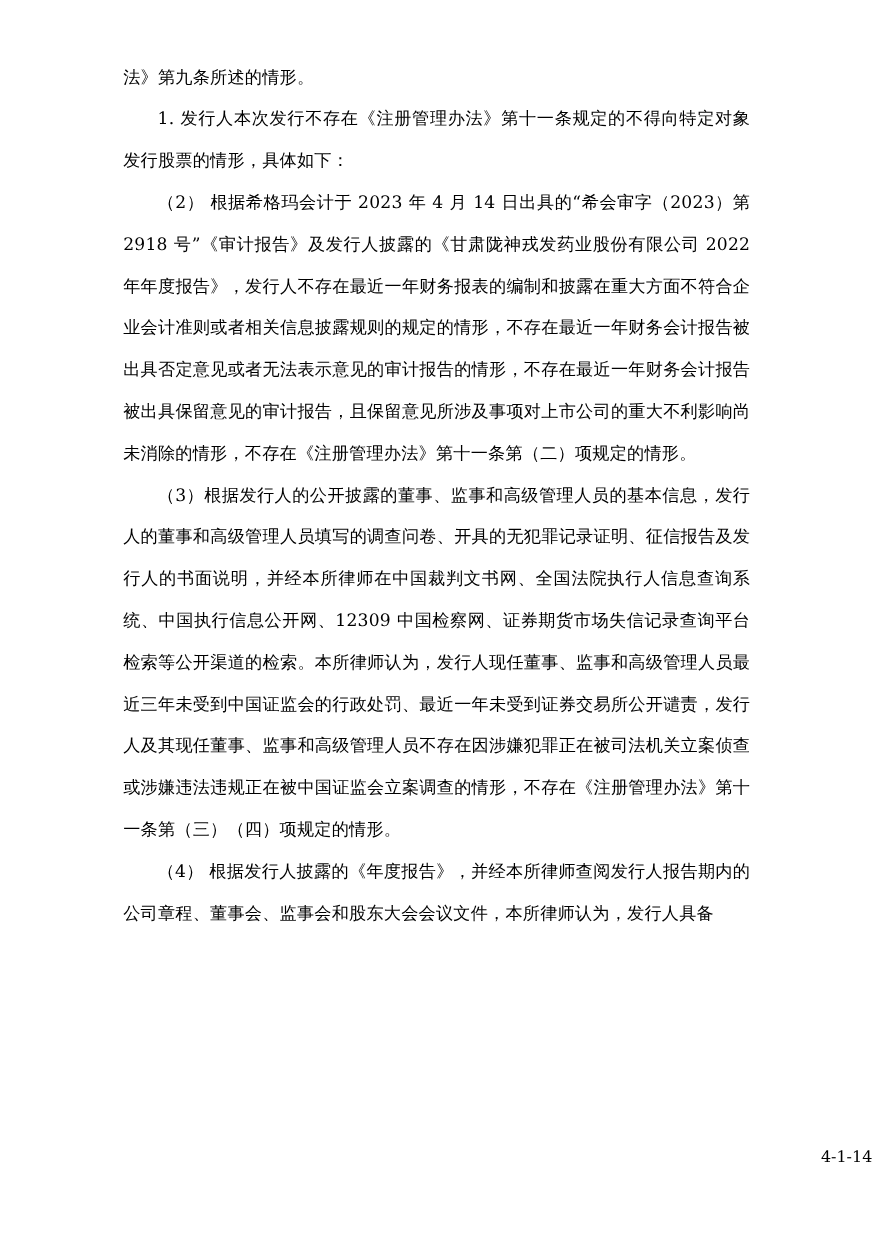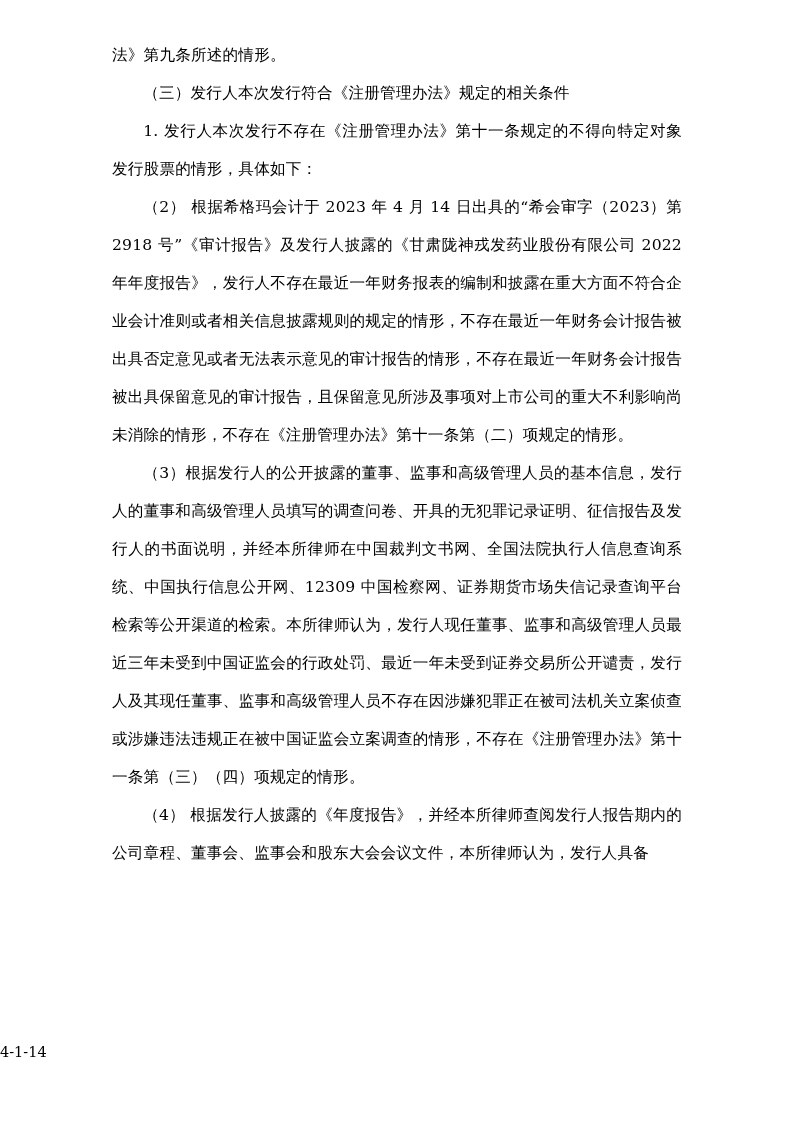--- a/index.html
+++ b/index.html
@@ -15,53 +15,52 @@
     position: relative;
     overflow: hidden;
   }
   .page {
     position: absolute;
     top: 0;
     left: 0;
     width: 793px;
     height: 1122px;
     box-sizing: border-box;
-    padding: 36px 112px 0 112px;
+    padding: 51px 112px 0 112px;
   }
   .doc-body {
     width: 570px;
   }
   .para {
     font-size: 15.6px;
     line-height: 38px;
     text-align: justify;
     text-justify: inter-ideograph;
     margin: 0 0 0 0;
     letter-spacing: 0.2px;
   }
   .para.indent {
     text-indent: 2em;
   }
   .footer {
     position: absolute;
     left: 0;
     right: 0;
     bottom: 62px;
-    text-align: left;
+    text-align: right;
     font-size: 14.5px;
     font-family: "DejaVu Serif", "Liberation Serif", serif;
     color: #000000;
   }
 </style>
 </head>
 <body>
 
 <div class="page">
   <div class="doc-body">
     <p class="para">法》第九条所述的情形。</p>
-    <p class="para indent">（三）发行人本次发行符合《注册管理办法》规定的相关条件</p>
     <p class="para indent">1. 发行人本次发行不存在《注册管理办法》第十一条规定的不得向特定对象发行股票的情形，具体如下：</p>
     <p class="para indent">（2） 根据希格玛会计于 2023 年 4 月 14 日出具的“希会审字（2023）第 2918 号”《审计报告》及发行人披露的《甘肃陇神戎发药业股份有限公司 2022 年年度报告》，发行人不存在最近一年财务报表的编制和披露在重大方面不符合企业会计准则或者相关信息披露规则的规定的情形，不存在最近一年财务会计报告被出具否定意见或者无法表示意见的审计报告的情形，不存在最近一年财务会计报告被出具保留意见的审计报告，且保留意见所涉及事项对上市公司的重大不利影响尚未消除的情形，不存在《注册管理办法》第十一条第（二）项规定的情形。</p>
     <p class="para indent">（3）根据发行人的公开披露的董事、监事和高级管理人员的基本信息，发行人的董事和高级管理人员填写的调查问卷、开具的无犯罪记录证明、征信报告及发行人的书面说明，并经本所律师在中国裁判文书网、全国法院执行人信息查询系统、中国执行信息公开网、12309 中国检察网、证券期货市场失信记录查询平台检索等公开渠道的检索。本所律师认为，发行人现任董事、监事和高级管理人员最近三年未受到中国证监会的行政处罚、最近一年未受到证券交易所公开谴责，发行人及其现任董事、监事和高级管理人员不存在因涉嫌犯罪正在被司法机关立案侦查或涉嫌违法违规正在被中国证监会立案调查的情形，不存在《注册管理办法》第十一条第（三）（四）项规定的情形。</p>
     <p class="para indent">（4） 根据发行人披露的《年度报告》，并经本所律师查阅发行人报告期内的公司章程、董事会、监事会和股东大会会议文件，本所律师认为，发行人具备</p>
   </div>
   <div class="footer">4-1-14</div>
 </div>
 
 </body></html>

